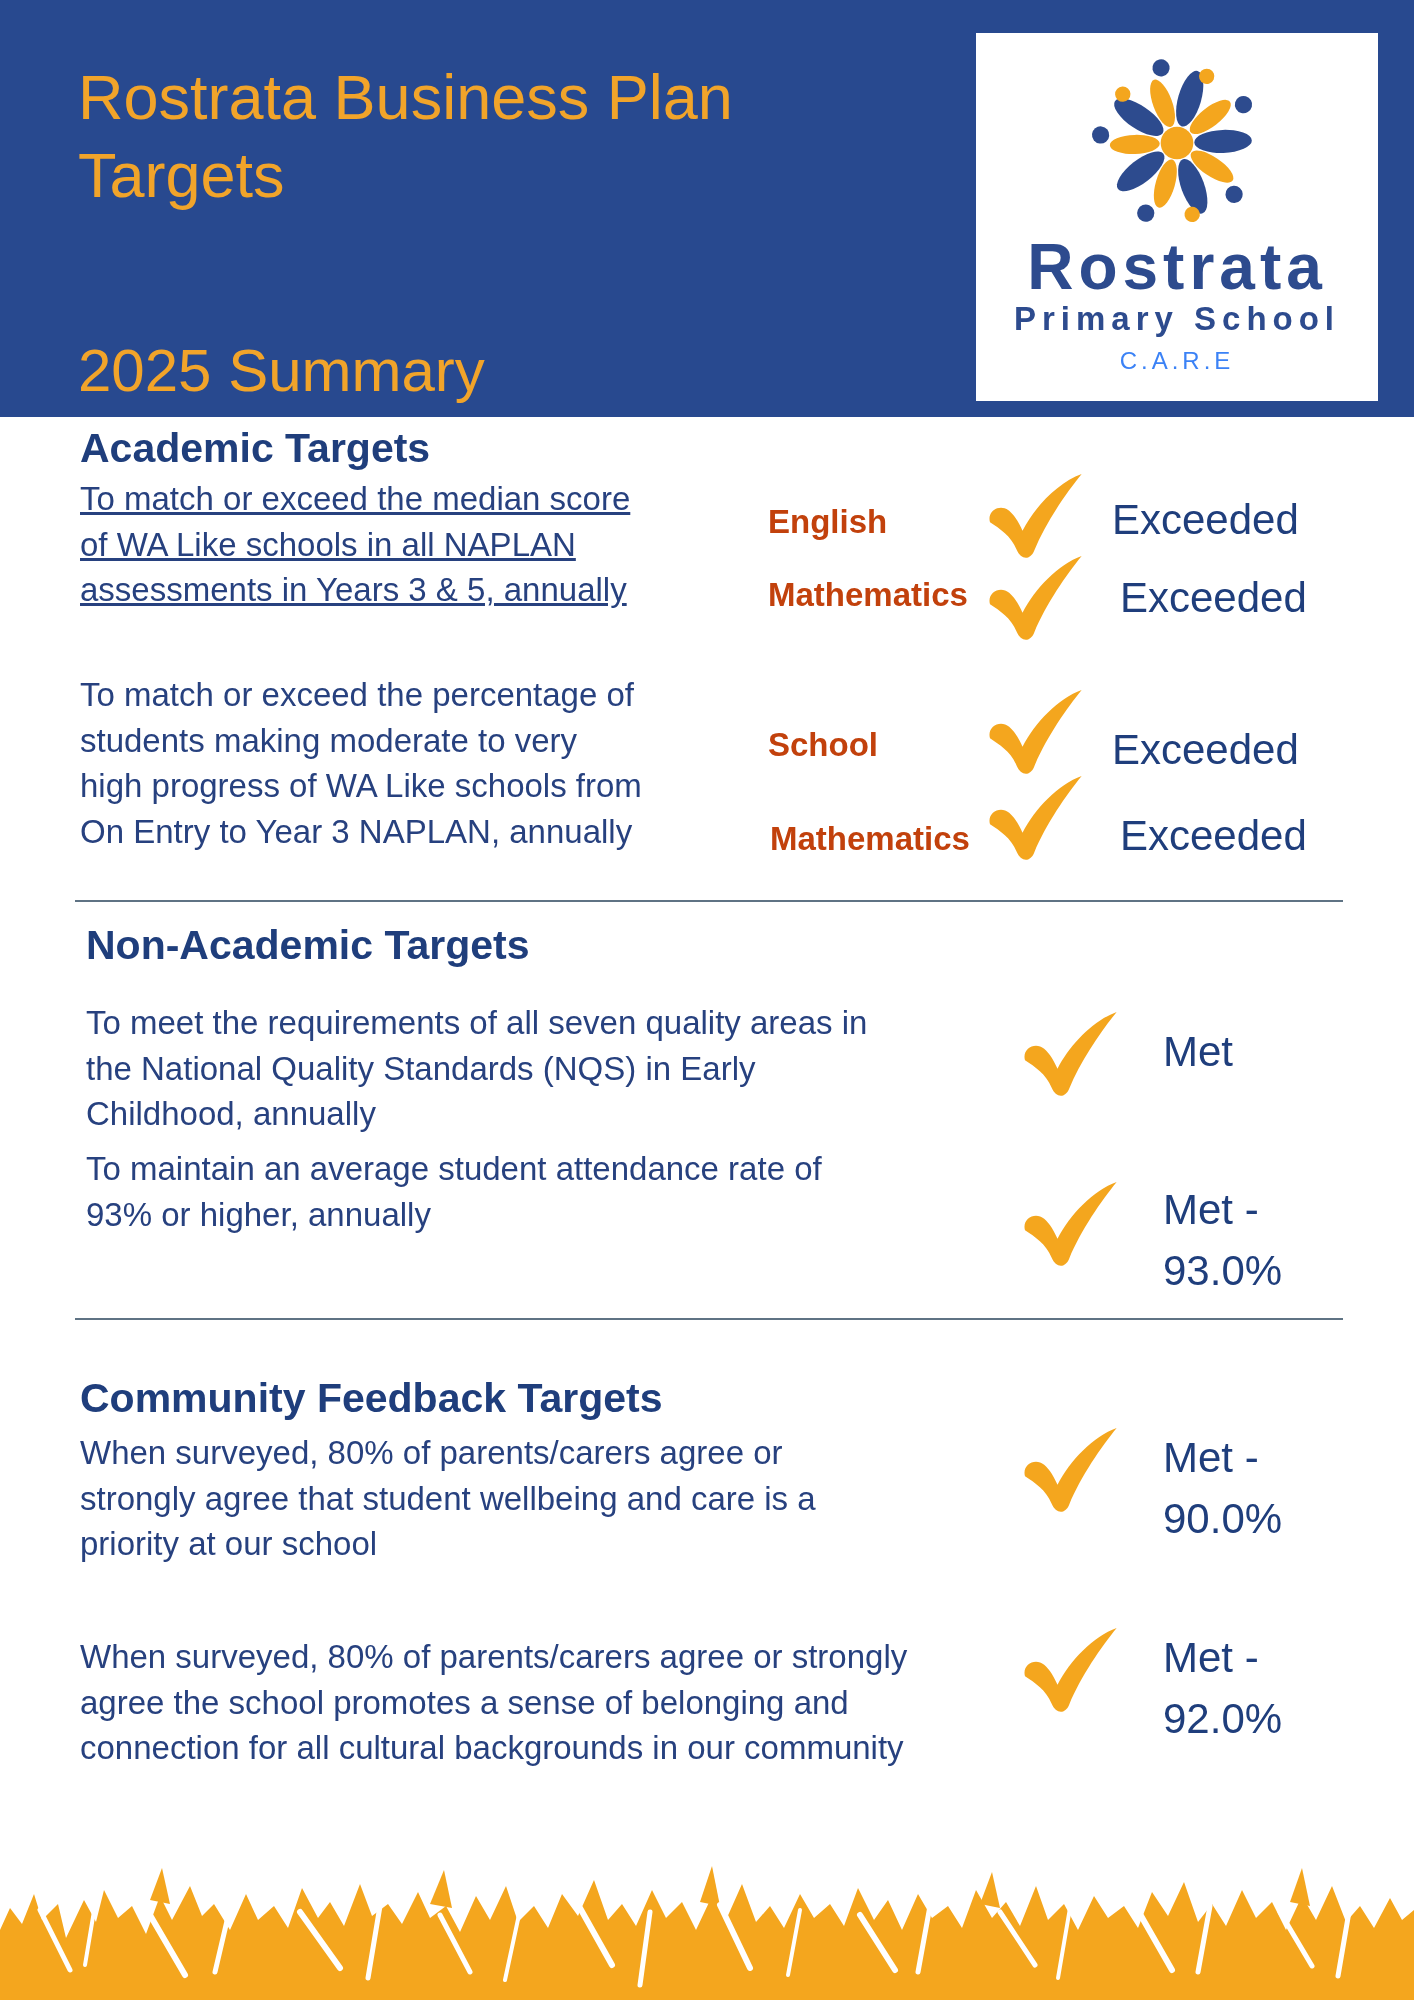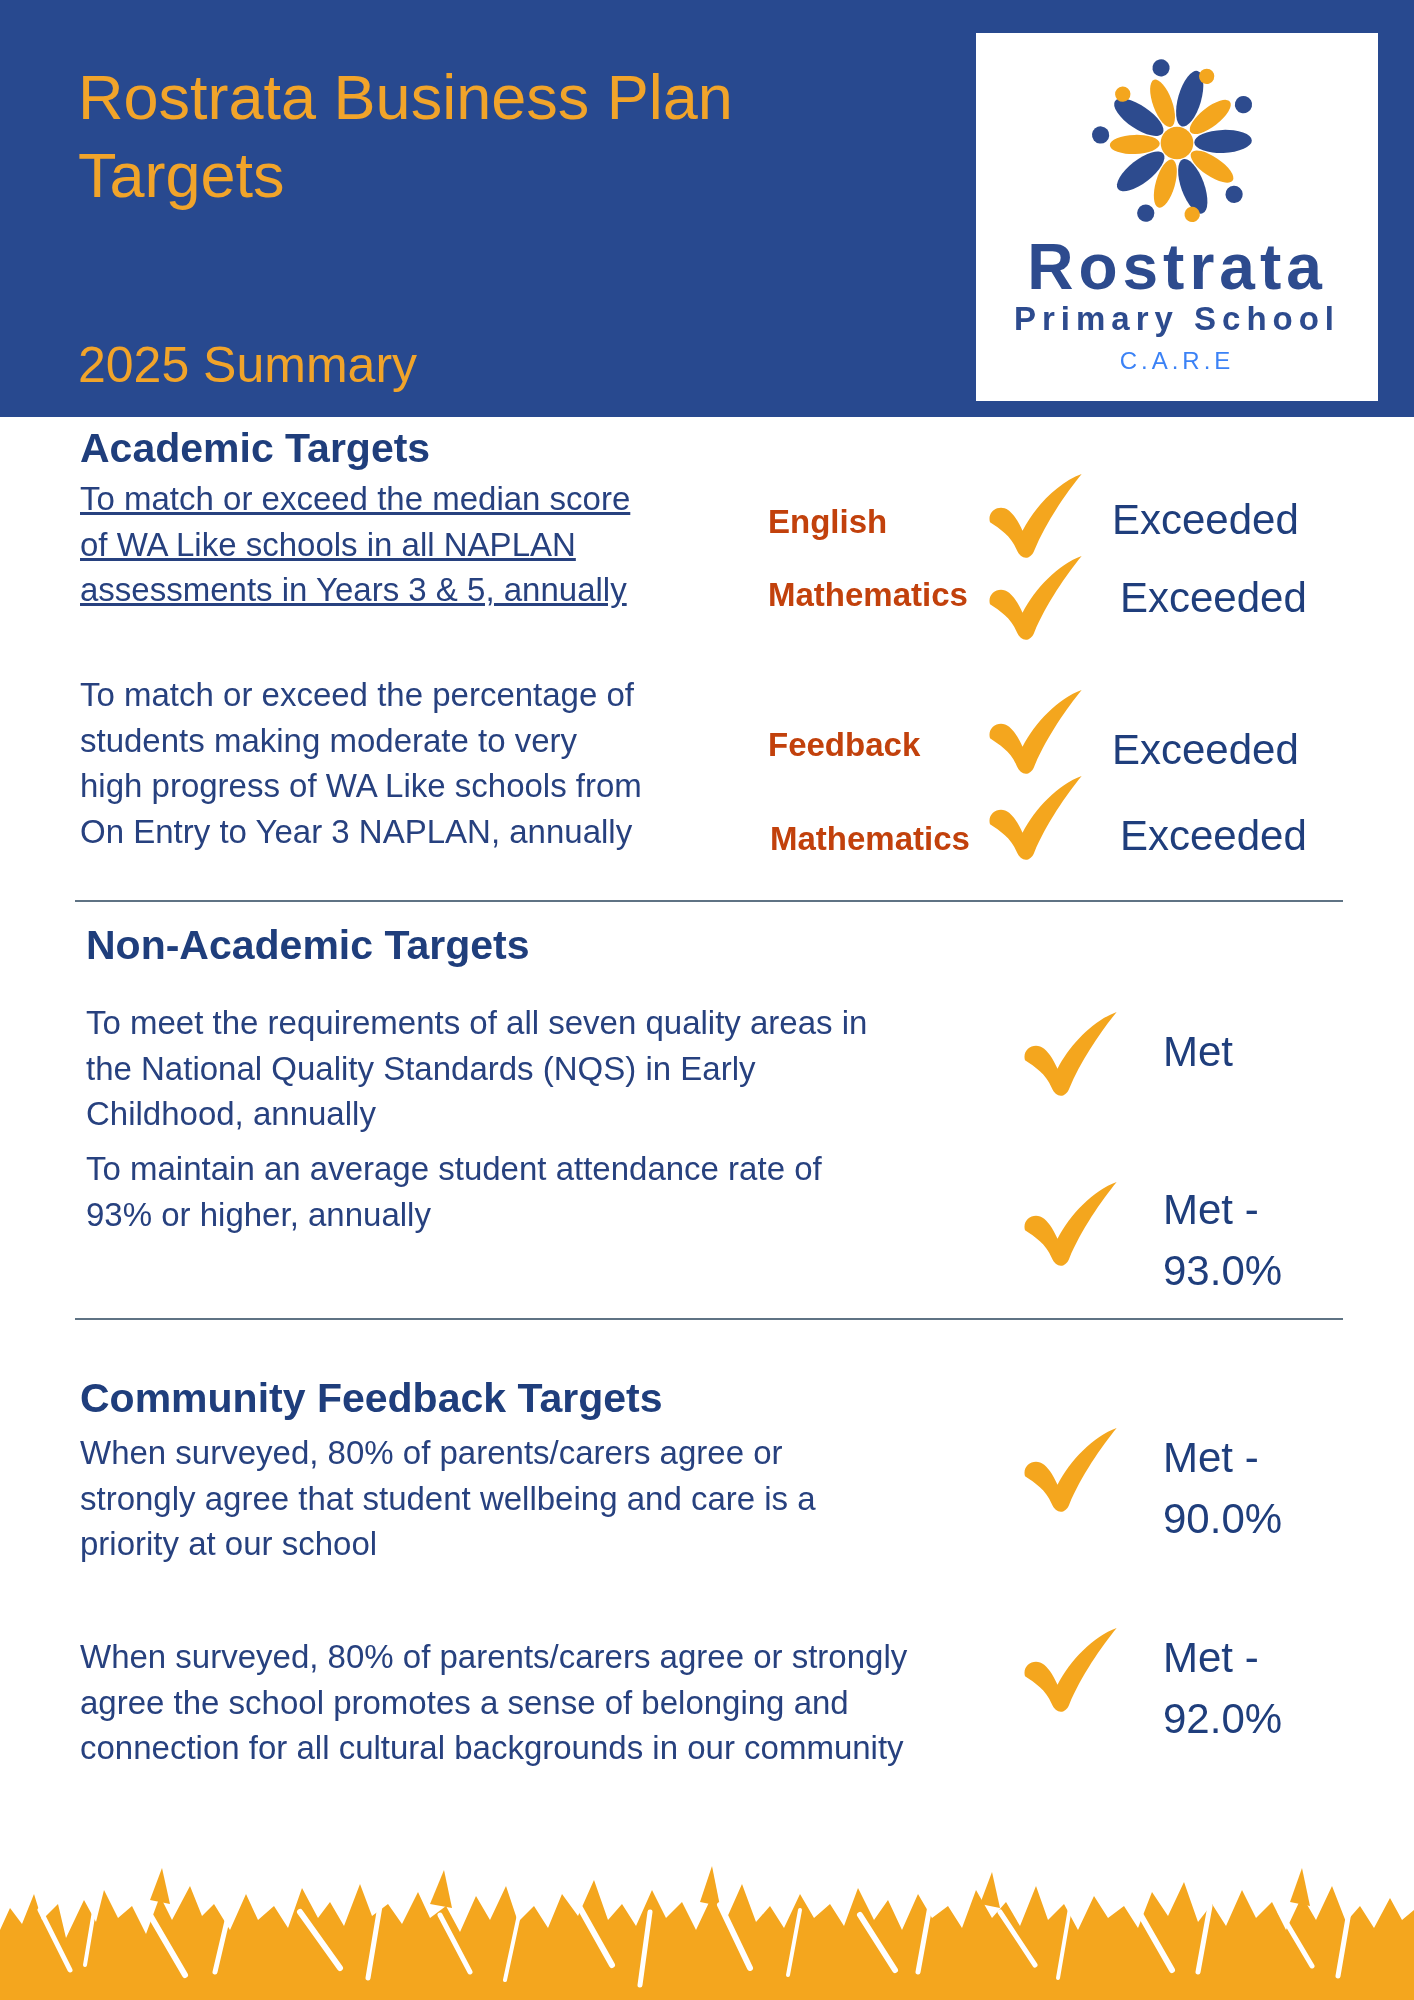--- a/index.html
+++ b/index.html
@@ -6,21 +6,21 @@
   .page {
     position:relative; width:1414px; height:2000px; background:#ffffff;
     font-family:"Liberation Sans", sans-serif; overflow:hidden; margin:0 auto;
   }
   
   .header { position:absolute; left:0; top:0; width:1414px; height:417px; background:#28498F; }
   .title {
     position:absolute; left:78px; top:58px; width:790px;
     font-size:63px; line-height:1.24; color:#F1A42A; font-weight:400; margin:0;
   }
-  .subtitle { position:absolute; left:78px; top:336px; font-size:50px; color:#F1A42A; }
+  .subtitle { position:absolute; left:78px; top:336px; font-size:60px; color:#F1A42A; }
   .logo-box {
     position:absolute; left:976px; top:33px; width:402px; height:368px; background:#ffffff;
     display:flex; flex-direction:column; align-items:center; text-align:center;
   }
   .logo-star { width:218px; height:192px; margin-top:14px; }
   .logo-name { font-size:64px; font-weight:bold; color:#2D4B8E; letter-spacing:5px; line-height:1; margin-top:-4px; }
   .logo-sub  { font-size:33px; font-weight:bold; color:#2D4B8E; letter-spacing:6px; line-height:1.1; margin-top:2px; }
   .logo-motto{ font-size:24px; color:#3b82f6; letter-spacing:4px; margin-top:10px; }
   
   .section-heading { position:absolute; font-size:41px; font-weight:bold; color:#1F3E7C; }
@@ -94,21 +94,21 @@
   <div class="subject" style="left:768px; top:576px;">Mathematics</div>
   <svg class="check" style="left:985px; top:552px;" viewBox="0 0 120 100">
       <use href="#tick"></use>
     </svg>
   <div class="status" style="left:1120px; top:568px;">Exceeded</div>
 
   <div class="desc" style="left:80px; top:672px;">To match or exceed the percentage of
 students making moderate to very
 high progress of WA Like schools from
 On Entry to Year 3 NAPLAN, annually</div>
-  <div class="subject" style="left:768px; top:726px;">Feedback</div>
+  <div class="subject" style="left:768px; top:726px;">School</div>
   <svg class="check" style="left:985px; top:686px;" viewBox="0 0 120 100">
       <use href="#tick"></use>
     </svg>
   <div class="status" style="left:1112px; top:720px;">Exceeded</div>
   <div class="subject" style="left:770px; top:820px;">Mathematics</div>
   <svg class="check" style="left:985px; top:772px;" viewBox="0 0 120 100">
       <use href="#tick"></use>
     </svg>
   <div class="status" style="left:1120px; top:806px;">Exceeded</div>
 

